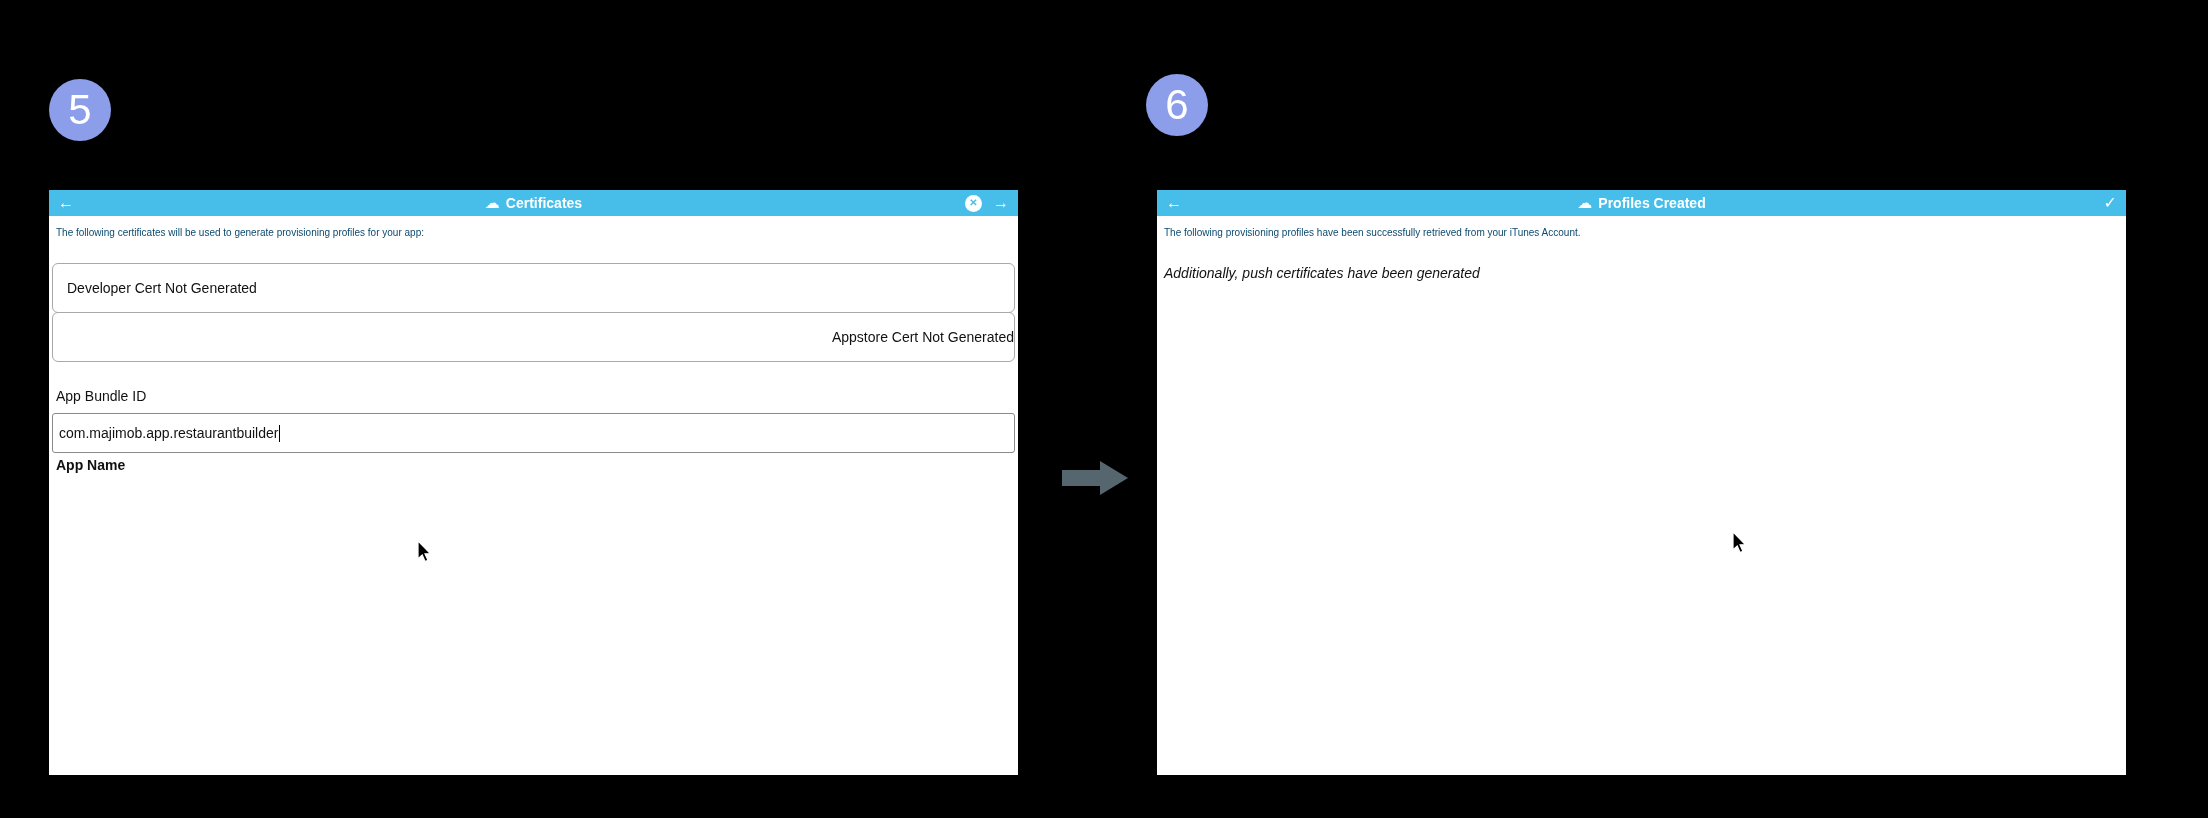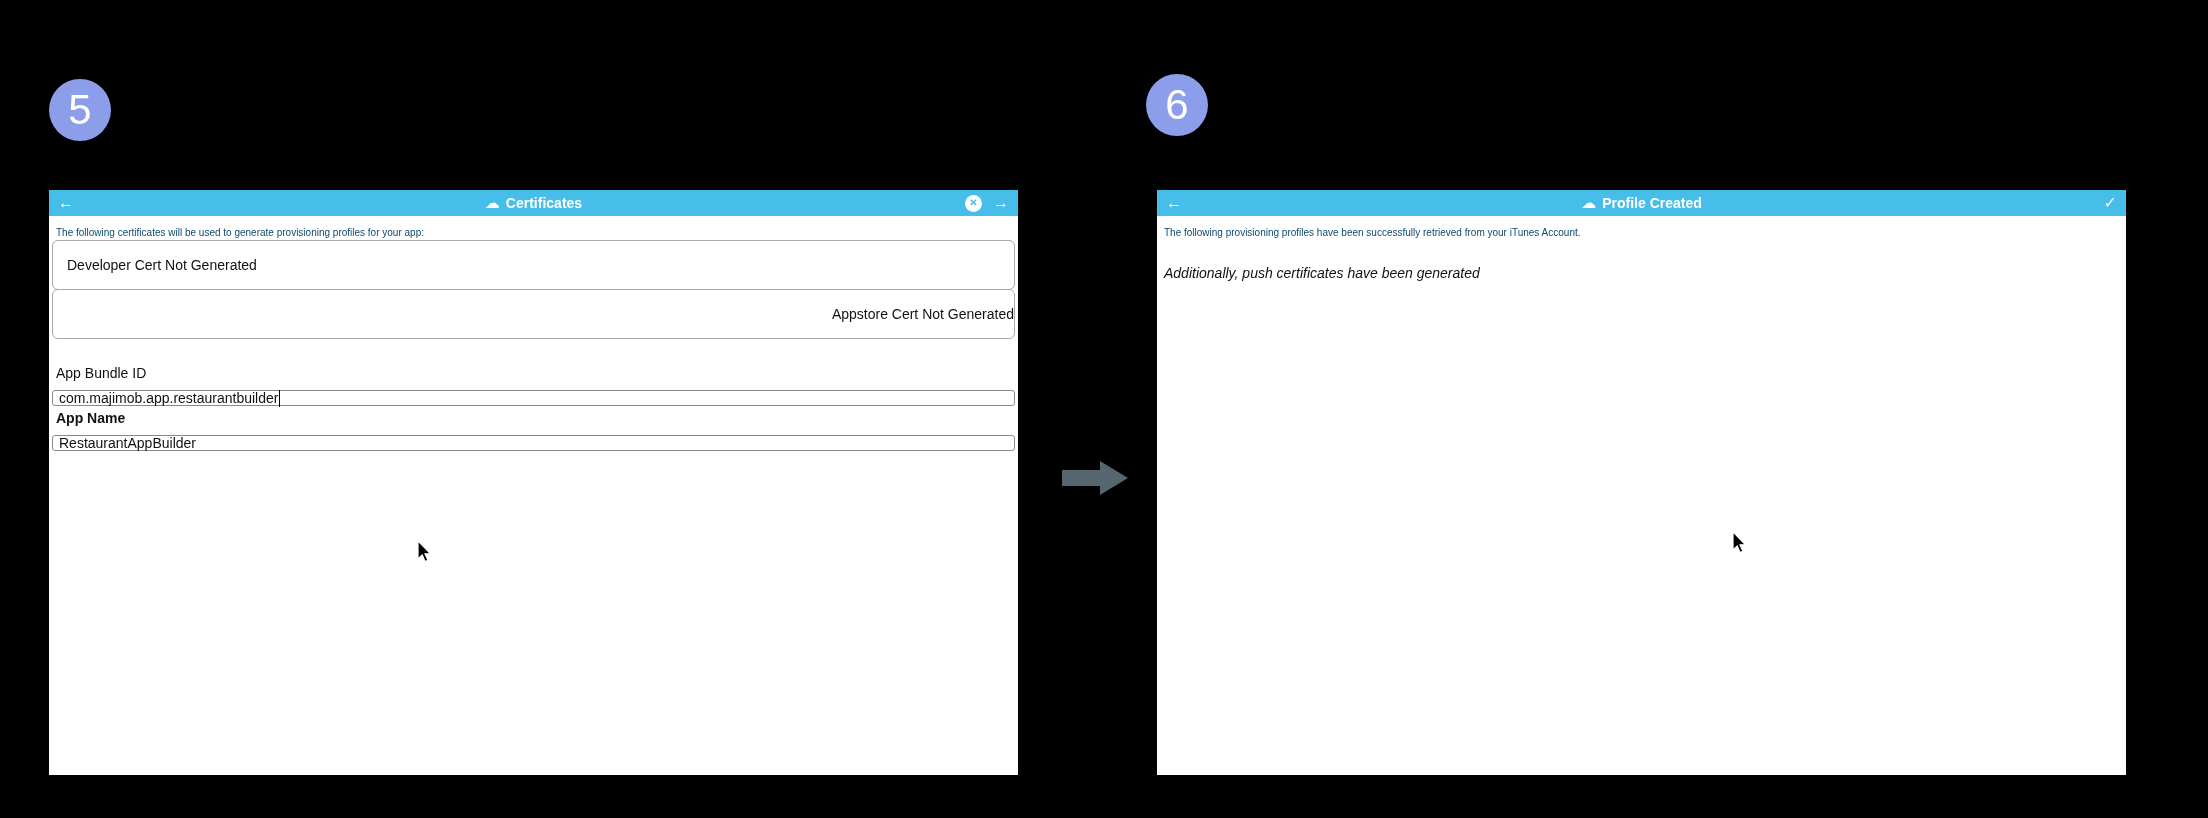--- a/index.html
+++ b/index.html
@@ -24,32 +24,32 @@
             font-weight:bold; display:flex; justify-content:center; align-items:center;
             gap:6px; pointer-events:none; }
   .cloud { font-size:15px; font-weight:normal; }
   .hright { margin-left:auto; display:flex; align-items:center; gap:11px; }
   .closecircle { width:17px; height:17px; border-radius:50%; background:#fff;
                  color:#47BEEA; font-size:10px; font-weight:bold; display:flex;
                  align-items:center; justify-content:center; line-height:1; }
 
   .pbody { padding:0 3px; }
   .intro { margin:11px 2px 0 4px; font-size:10px; color:#0c4a6e; }
-  .rows  { margin-top:2px; }
+  .rows  { margin-top:25px; }
   .listrow { height:50px; border:1px solid #A9A9A9; border-radius:6px; display:flex;
              align-items:center; padding-left:14px; font-size:14px; color:#111;
              background:#fff; }
   .listrow + .listrow { margin-top:-1px;justify-content:flex-end; }
 
   .fieldlabel { font-size:14px; color:#111; margin-left:4px; }
   .mt26 { margin-top:26px; }
   .mt12 { margin-top:4px;font-weight:bold; }
   .note { margin:27px 0 0 4px; font-size:14px; color:#111;font-style:italic; }
 
-  .inputbox { margin-top:9px; height:16px; border:1px solid #8a8a8a; border-radius:3px;
+  .inputbox { margin-top:9px; height:40px; border:1px solid #8a8a8a; border-radius:3px;
               display:flex; align-items:center; padding-left:6px; font-size:14px;
               color:#111; background:#fff; }
   .caret { display:inline-block; width:1px; height:17px; background:#000; margin-left:1px; }
 
   .pushrow { margin:11px -3px 0 -3px; height:24px; background:#47BEEA; color:#fff;
              font-size:14px; display:flex; align-items:center; padding:0 12px 0 9px; }
   .checkbox { margin-left:auto; width:15px; height:15px; border:2px solid #fff;
               background:transparent; }
 
   .flow-arrow { position:absolute; left:1062px; top:461px; }
@@ -86,37 +86,34 @@
         <div class="listrow">
           <span>Appstore Cert Not Generated</span>
         </div>
       </div>
       <div class="fieldlabel mt26">App Bundle ID</div>
       <div class="inputbox">
         <span>com.majimob.app.restaurantbuilder</span>
         <span class="caret"></span>
       </div>
       <div class="fieldlabel mt12">App Name</div>
-      <div class="inputbox">
-        <span>RestaurantAppBuilder</span>
-      </div>
     </div>
   </div>
 
   <svg class="flow-arrow" width="66" height="34" viewBox="0 0 66 34">
     <rect x="0" y="9" width="38" height="16" fill="#55666E"></rect>
     <polygon points="38,0 66,17 38,34" fill="#55666E"></polygon>
   </svg>
 
   <div class="panel right">
     <div class="header">
       <span class="hicon">←</span>
       <div class="htitle">
         <span class="cloud">☁</span>
-        <span>Profile Created</span>
+        <span>Profiles Created</span>
       </div>
       <div class="hright">
         <span class="hicon">✓</span>
       </div>
     </div>
     <div class="pbody">
       <div class="intro">The following provisioning profiles have been successfully retrieved from your iTunes Account.</div>
       <div class="note">Additionally, push certificates have been generated</div>
     </div>
   </div>

